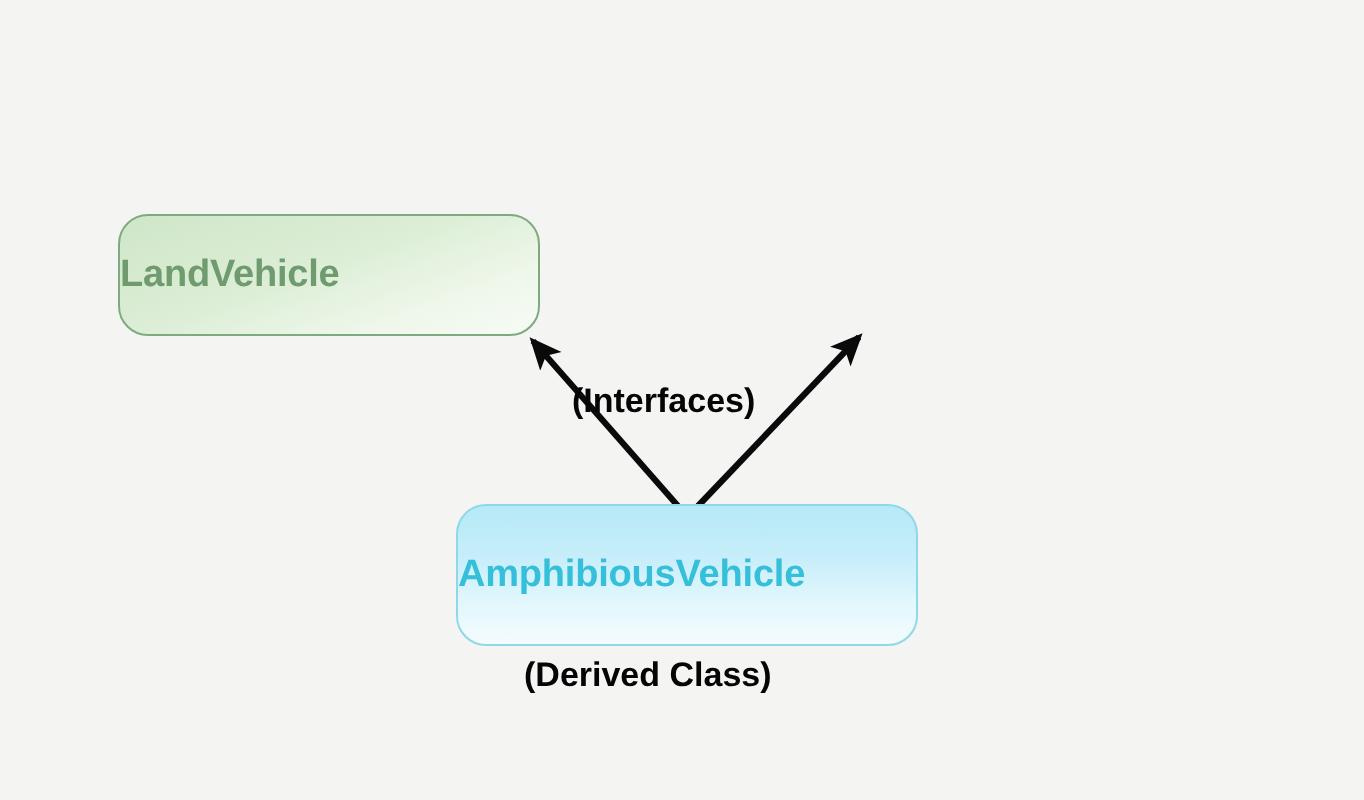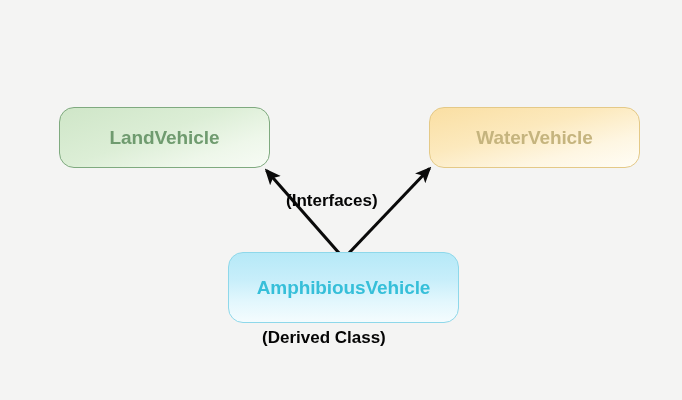--- a/index.html
+++ b/index.html
@@ -16,21 +16,20 @@
     position: relative;
     width: 682px;
     height: 400px;
     background: #f4f4f3;
   }
   .node {
     position: absolute;
     box-sizing: border-box;
     display: flex;
     align-items: center;
-    justify-content: center;
     border-radius: 15px;
     font-weight: bold;
     letter-spacing: -0.1px;
     white-space: nowrap;
   }
   
   #node-land {
     left: 59px;
     top: 107px;
     width: 211px;
@@ -98,23 +97,20 @@
       </marker>
     </defs>
     <line x1="339" y1="253" x2="266.5" y2="170.5" stroke="#0a0a0a" stroke-width="3.1" stroke-linecap="butt" marker-end="url(#arrow-solid)"></line>
     <line x1="349" y1="253" x2="429.5" y2="168.5" stroke="#0a0a0a" stroke-width="3.1" stroke-linecap="butt" marker-end="url(#arrow-solid)"></line>
   </svg>
 
   <div class="node" id="node-land">
     <span>LandVehicle</span>
   </div>
 
-  <div class="node" id="node-water">
-    <span>WaterVehicle</span>
-  </div>
 
   <div class="node" id="node-amph">
     <span>AmphibiousVehicle</span>
   </div>
 
   <div class="caption" id="label-interfaces">(Interfaces)</div>
 
   <div class="caption" id="label-derived">(Derived Class)</div>
 
 </div>

